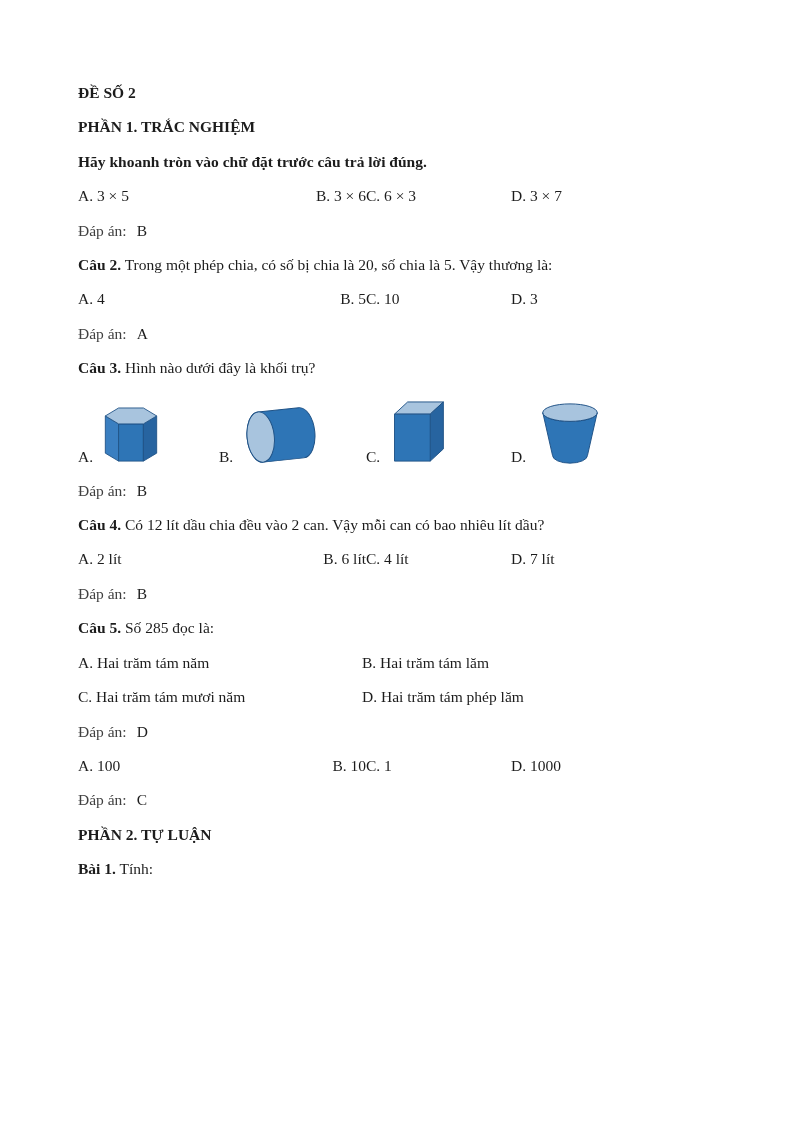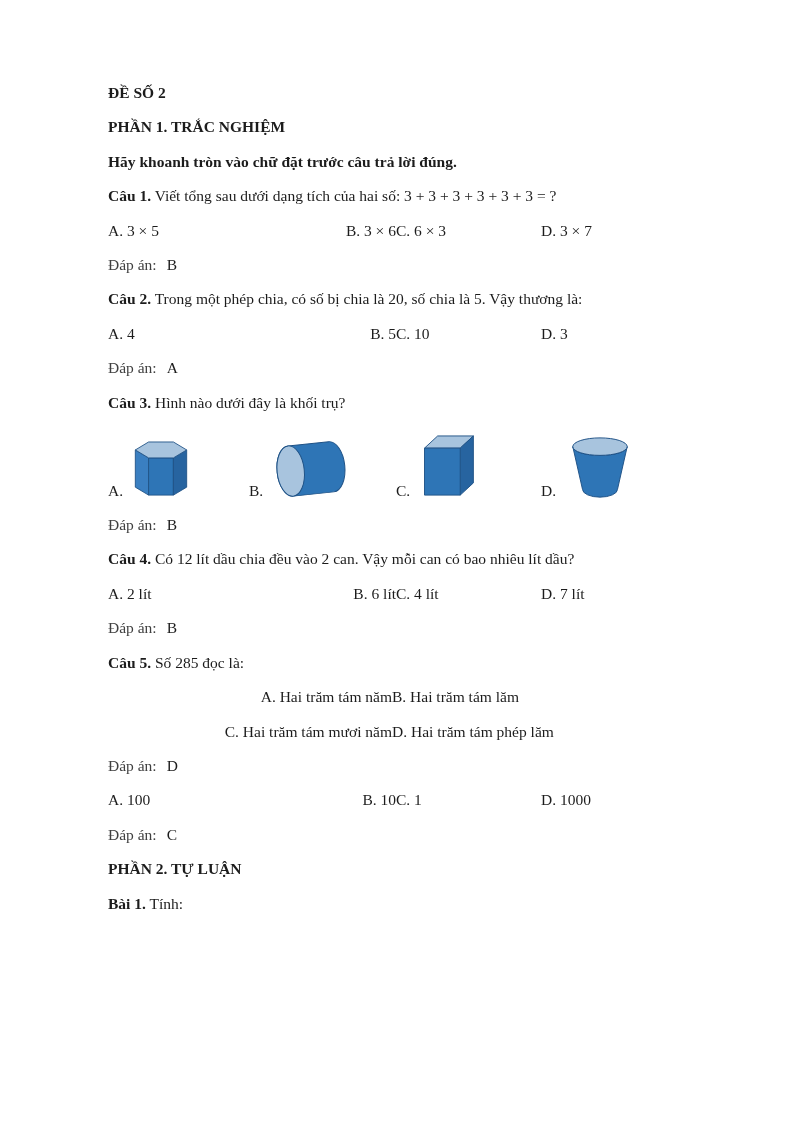--- a/index.html
+++ b/index.html
@@ -4,33 +4,33 @@
 <style>
   * { box-sizing: border-box; }
   html, body { margin: 0; padding: 0; }
   body {
     width: 794px; height: 1122px;
     background: #ffffff;
     font-family: "Liberation Serif", "DejaVu Serif", serif;
     color: #1c1c1c;
   }
   .doc {
-    padding: 84px 44px 0 108px;
+    padding: 84px 44px 0 78px;
     font-size: 15.5px;
     line-height: 1.22;
   }
   p { margin: 0 0 15.5px 0; }
   .bold { font-weight: bold; }
   b { font-weight: bold; }
   .opts { display: flex; margin: 0 0 15.5px 0; }
   .opts .c1 { width: 141px; flex: none; }
   .opts .c2 { width: 147px; flex: none; text-align: right; }
   .opts .c3 { width: 145px; flex: none; }
   .opts .c4 { flex: 1; }
-  .opts2 .c1 { width: 284px; flex: none; text-align: right; }
+  .opts2 .c1 { width: 284px; flex: none; }
   .red { color: #404040; }
   .answer .val { margin-left: 10px; }
   .shapes { display: flex; align-items: flex-end; margin: 4px 0 14px 0; }
   .shape-cell { display: flex; align-items: flex-end; gap: 7px; }
   .shape-cell.c1 { width: 141px; flex: none; }
   .shape-cell.c2 { width: 147px; flex: none; }
   .shape-cell.c3 { width: 145px; flex: none; }
   .shape-cell.c4 { flex: none; }
   .shape-letter { padding-bottom: 1px; }
   svg { display: block; }
@@ -42,21 +42,20 @@
 </style>
 </head>
 <body>
 
 <div class="doc">
 
   <p class="bold">ĐỀ SỐ 2</p>
   <p class="bold">PHẦN 1. TRẮC NGHIỆM</p>
   <p class="bold">Hãy khoanh tròn vào chữ đặt trước câu trả lời đúng.</p>
 
-  <p><b>Câu 1.</b><span> Viết tổng sau dưới dạng tích của hai số: 3 + 3 + 3 + 3 + 3 + 3 = ?</span></p>
   <div class="opts">
     <span class="c1">A. 3 × 5</span>
     <span class="c2">B. 3 × 6</span>
     <span class="c3">C. 6 × 3</span>
     <span class="c4">D. 3 × 7</span>
   </div>
   <p class="answer">
     <span class="red">Đáp án:</span><span class="val">B</span>
   </p>
 

